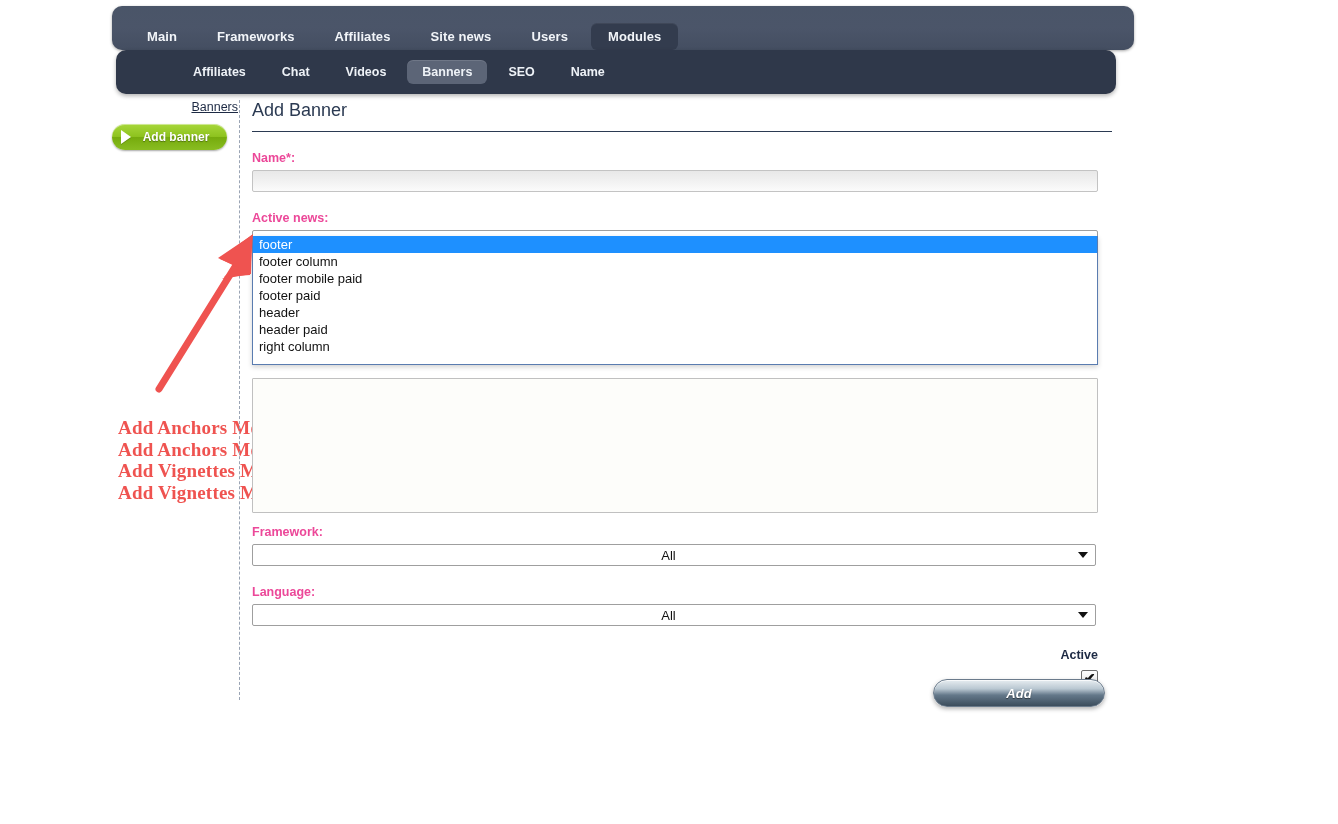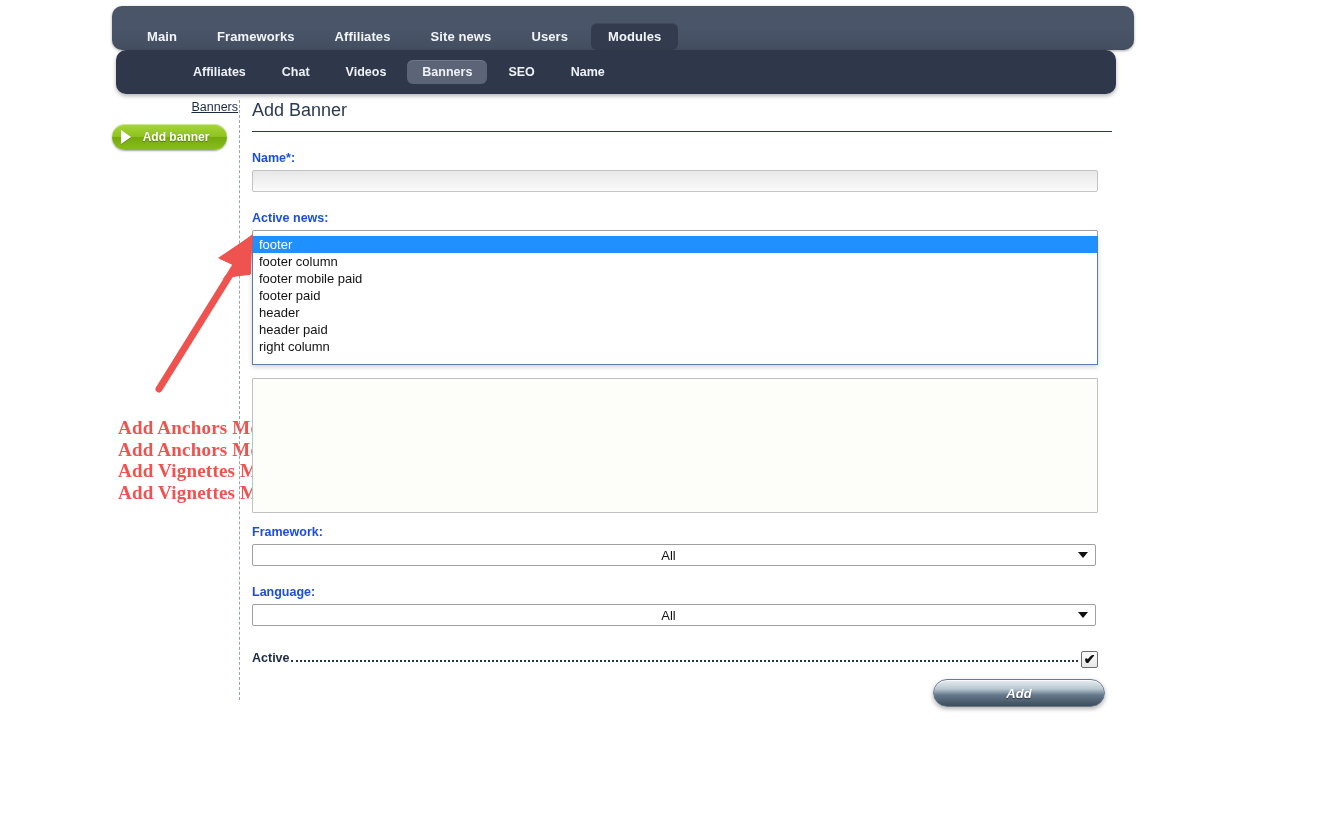--- a/index.html
+++ b/index.html
@@ -78,21 +78,21 @@
   }
 
   
   #main{position:absolute;left:252px;top:100px;width:860px;}
   #page-title{
     font-size:18px;color:#2b3a52;font-weight:normal;
     padding-bottom:10px;border-bottom:1px solid #2b3a52;width:860px;
     margin:0;
   }
   .field-label{
-    font-size:12.5px;color:#1d4ed8;font-weight:bold;margin-top:19px;margin-bottom:5px;
+    font-size:12.5px;color:#ec4899;font-weight:bold;margin-top:19px;margin-bottom:5px;
   }
   #name-input{
     display:block;width:846px;height:22px;box-sizing:border-box;
     background:linear-gradient(180deg,#e8e8e8 0%,#f2f2f2 55%,#fbfbfb 100%);
     border:1px solid #c3c3c3;border-radius:2px;outline:none;
     font-family:"Liberation Sans",sans-serif;font-size:13px;color:#222;padding:0 5px;
   }
 
   
   .select-box{
@@ -129,21 +129,21 @@
     border:1px solid #c0c0c0;border-radius:1px;z-index:10;
   }
 
   
   #lower-fields{position:absolute;left:252px;top:525px;width:846px;}
   #framework-select,#language-select{width:844px;}
   .sel-gap{margin-top:5px;}
 
   
   #active-row{
-    display:flex;align-items:flex-end;margin-top:22px;width:846px;position:relative;
+    display:flex;align-items:flex-end;margin-top:22px;width:846px;position:relative;flex-direction:column;
   }
   #active-label{font-size:12.5px;color:#1d2a44;font-weight:bold;white-space:nowrap;}
   #active-leader{
     flex:1;border-bottom:2px dotted #27334a;margin:0 3px 3px 1px;height:1px;
   }
   #active-checkbox{
     width:17px;height:17px;box-sizing:border-box;
     background:linear-gradient(180deg,#fdfdfd 0%,#e7e7e7 100%);
     border:1px solid #6e6e6e;border-radius:2px;
     display:flex;align-items:center;justify-content:center;cursor:pointer;

